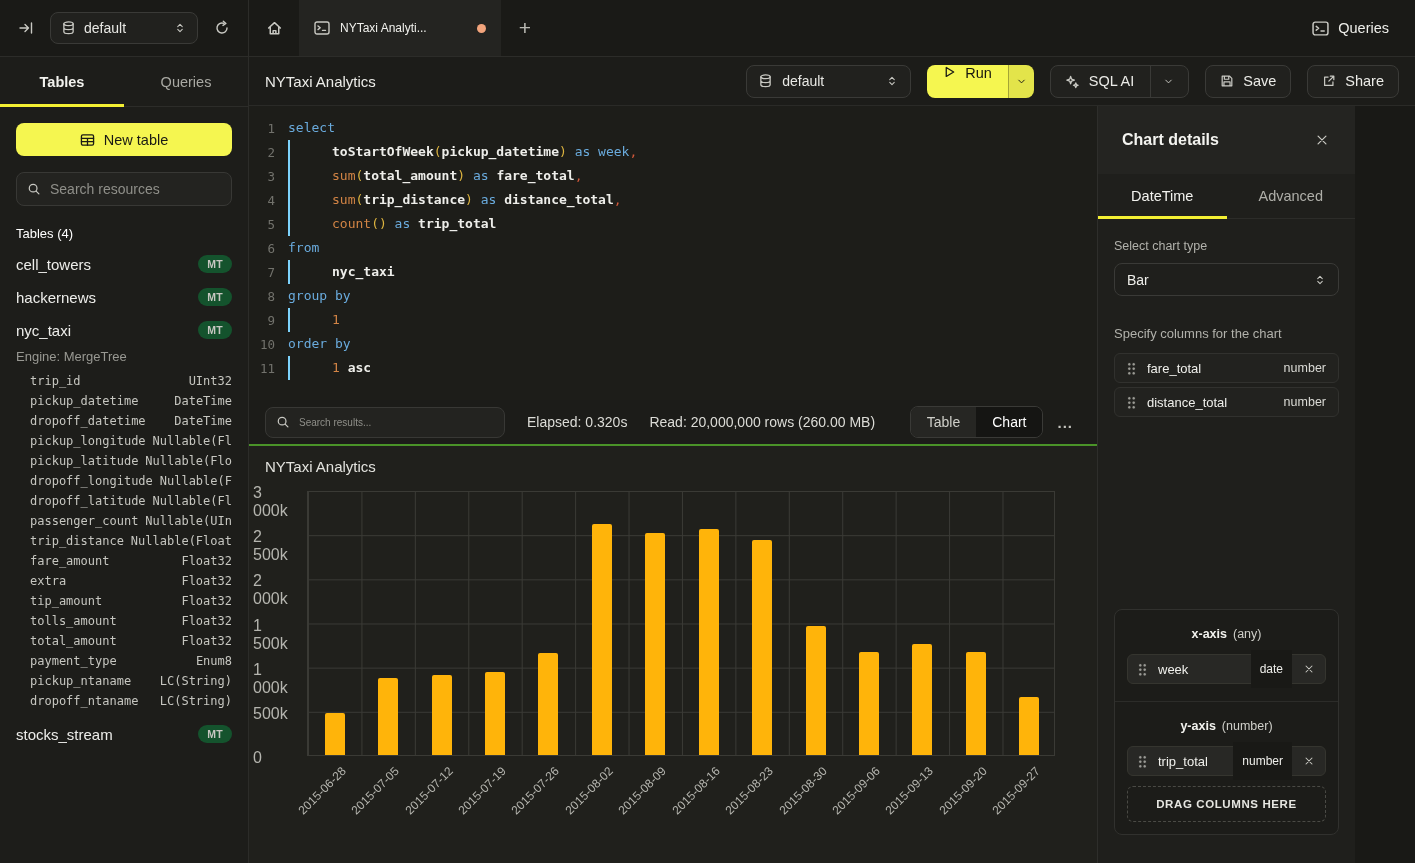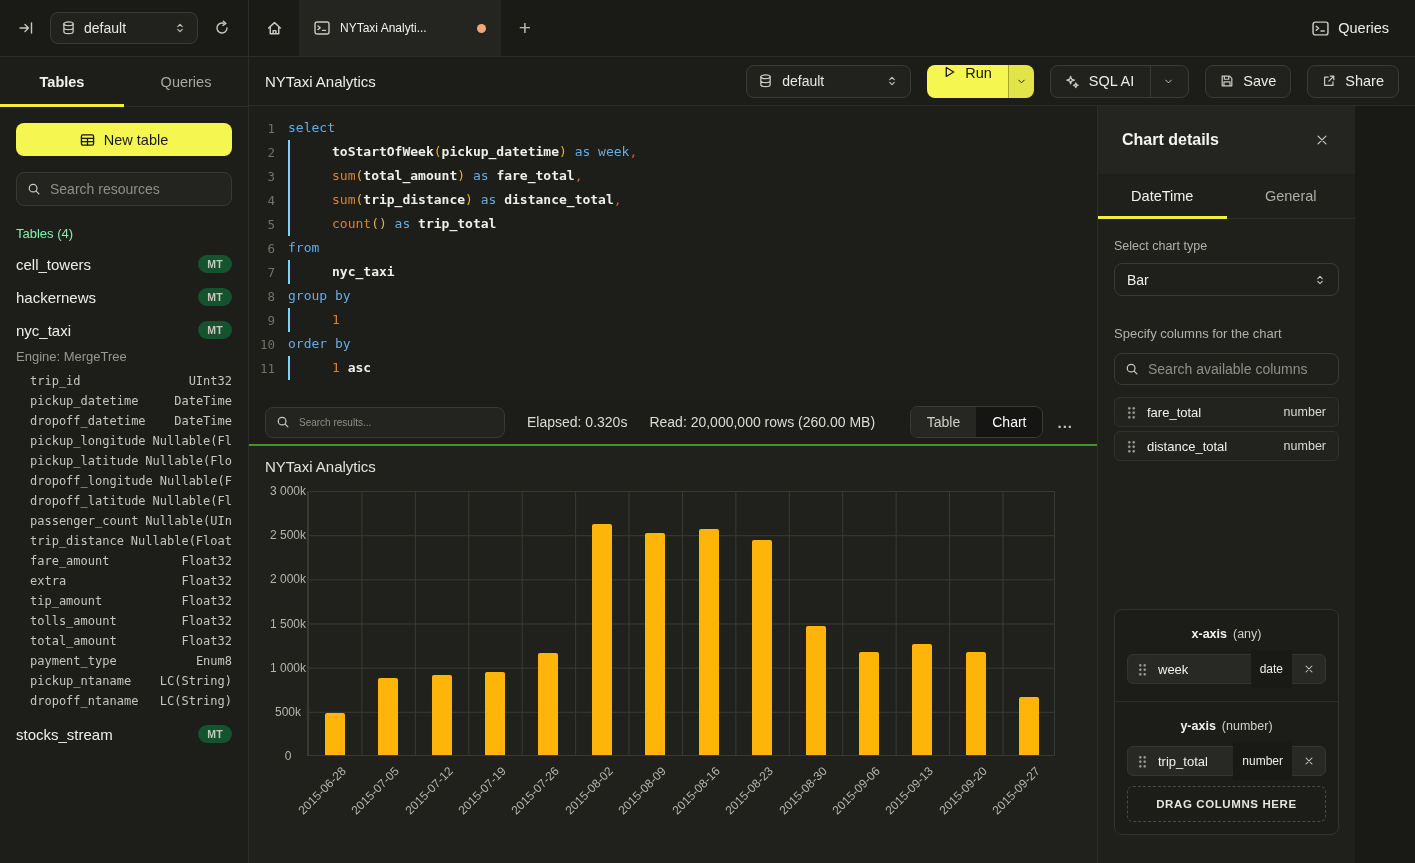--- a/index.html
+++ b/index.html
@@ -17,21 +17,21 @@
   .icon-btn{background:none;border:none;cursor:pointer;display:flex;align-items:center;justify-content:center;padding:2px}
   .side-tabs{height:50px;flex:none;display:flex;border-bottom:1px solid #2c2c29}
   .side-tab{flex:1;display:flex;align-items:center;justify-content:center;font-size:14.5px;color:#a9a9a3;position:relative;cursor:pointer;background:none;border:none;font-family:inherit}
   .side-tab.active{color:#f2f2ee;font-weight:bold}
   .side-tab.active::after{content:"";position:absolute;left:0;right:0;bottom:-1px;height:3px;background:#f3ef33}
   .side-body{flex:1;padding:16px;overflow:hidden}
   .newtable-btn{width:100%;height:33px;background:#f5f650;border:none;border-radius:8px;display:flex;align-items:center;justify-content:center;gap:9px;color:#191914;font-size:14.5px;font-weight:500;cursor:pointer;font-family:inherit}
   .search-box{margin-top:16px;height:32px;background:#232320;border:1px solid #383835;border-radius:8px;display:flex;align-items:center;gap:9px;padding:16px 10px}
   .search-box input{flex:1;background:none;border:none;outline:none;color:#e6e6e2;font-size:14px;font-family:inherit}
   .search-box input::placeholder{color:#8f8f89}
-  .section-label{margin-top:20px;font-size:13px;color:#86efac}
+  .section-label{margin-top:20px;font-size:13px;color:#ffffff}
   .tbl-row{display:flex;align-items:center;justify-content:space-between;margin-top:13px;height:20px;cursor:pointer}
   .tbl-name{font-size:15px;font-weight:500;color:#ededea}
   .mt-badge{background:#14532d;color:#c7c7c1;font-size:10.5px;font-weight:bold;border-radius:9px;padding:3px 9px;letter-spacing:.3px}
   .tbl-engine{margin-top:9px;font-size:13px;color:#989892}
   .cols{margin-top:7px;margin-bottom:2px}
   .col-row{display:flex;justify-content:space-between;align-items:center;height:20px;padding-left:14px;font-family:"DejaVu Sans Mono",monospace;font-size:12px;color:#c6c6c0}
 
   
   #tabbar{position:absolute;left:249px;top:0;width:1166px;height:57px;background:#1a1a17;border-bottom:1px solid #2c2c29;display:flex;align-items:stretch}
   .home-btn{width:50px;display:flex;align-items:center;justify-content:center;cursor:pointer;background:none;border:none}
@@ -76,21 +76,21 @@
   .view-toggle{margin-left:auto;display:flex;border:1px solid #3a3a37;border-radius:8px;overflow:hidden;height:32px}
   .vseg{display:flex;align-items:center;padding:0 16px;font-size:14px;color:#cfcfc9;background:#262623;cursor:pointer;border:none;font-family:inherit}
   .vseg.active{background:#151513;color:#ffffff;font-weight:500}
   .more-btn{margin-left:14px;margin-right:8px;color:#c3c3bd;font-size:15px;font-weight:bold;letter-spacing:1px;cursor:pointer;background:none;border:none}
 
   
   #chartsec{position:absolute;left:249px;top:444px;width:848px;height:419px;background:#20201c;border-top:2px solid #4a9328}
   .chart-title{position:absolute;left:16px;top:12px;font-size:15px;font-weight:500;color:#e2e2dd}
   .plot{position:absolute;left:58px;top:45px;width:748px;height:265px;border:1px solid #3a3a35;background-image:linear-gradient(to right,#3a3a35 1px,transparent 1px),linear-gradient(to top,#3a3a35 1px,transparent 1px);background-size:53.4286px 44.1667px}
   .bar{position:absolute;bottom:0;width:20px;background:#ffb40a;border-radius:2px 2px 0 0}
-  .ytick{position:absolute;width:46px;text-align:center;left:16px;font-size:12px;color:#b5b5af}
+  .ytick{position:absolute;width:46px;text-align:left;left:4px;font-size:16px;color:#b5b5af}
   .xtick{position:absolute;width:110px;text-align:right;font-size:12px;color:#b5b5af;top:318px;transform:rotate(-45deg);transform-origin:100% 0}
 
   
   #rightpanel{position:absolute;left:1097px;top:106px;width:258px;height:757px;background:#1f1f1c;border-left:1px solid #2e2e2b;display:flex;flex-direction:column}
   .rp-header{height:68px;flex:none;background:#242421;display:flex;align-items:center;justify-content:space-between;padding:0 24px}
   .rp-title{font-size:16px;font-weight:bold;color:#f4f4f0}
   .rp-tabs{height:45px;flex:none;display:flex;border-bottom:1px solid #2c2c29}
   .rp-tab{flex:1;display:flex;align-items:center;justify-content:center;font-size:14.5px;color:#aeaea8;position:relative;cursor:pointer;background:none;border:none;font-family:inherit}
   .rp-tab.active{color:#f2f2ee}
   .rp-tab.active::after{content:"";position:absolute;left:0;right:0;bottom:-1px;height:3px;background:#f3ef33}
@@ -449,39 +449,32 @@
     <div class="rp-header">
       <span class="rp-title">Chart details</span>
       <button class="icon-btn">
         <svg class="icon" width="14" height="14" viewBox="0 0 16 16">
             <path d="m3.5 3.5 9 9M12.5 3.5l-9 9"></path>
           </svg>
       </button>
     </div>
     <div class="rp-tabs">
       <button class="rp-tab active">DateTime</button>
-      <button class="rp-tab">General</button>
+      <button class="rp-tab">Advanced</button>
     </div>
     <div class="rp-body">
       <div class="rp-label">Select chart type</div>
       <div class="type-select">
         <span>Bar</span>
         <span class="grow"></span>
         <svg class="icon" width="12" height="14" viewBox="0 0 16 16">
             <path d="M5 6.2 8 3.2l3 3M5 9.8l3 3 3-3"></path>
           </svg>
       </div>
       <div class="rp-label-2">Specify columns for the chart</div>
-      <div class="rp-search">
-        <svg class="icon" width="14" height="14" viewBox="0 0 16 16">
-            <circle cx="7" cy="7" r="4.4"></circle>
-            <path d="m10.4 10.4 3.2 3.2"></path>
-          </svg>
-        <input type="text" placeholder="Search available columns" style="">
-      </div>
       <div class="chips">
           <div class="chip">
             <span class="draghandle"></span>
             <span class="chip-name">fare_total</span>
             <span class="chip-type">number</span>
           </div>
           <div class="chip">
             <span class="draghandle"></span>
             <span class="chip-name">distance_total</span>
             <span class="chip-type">number</span>

